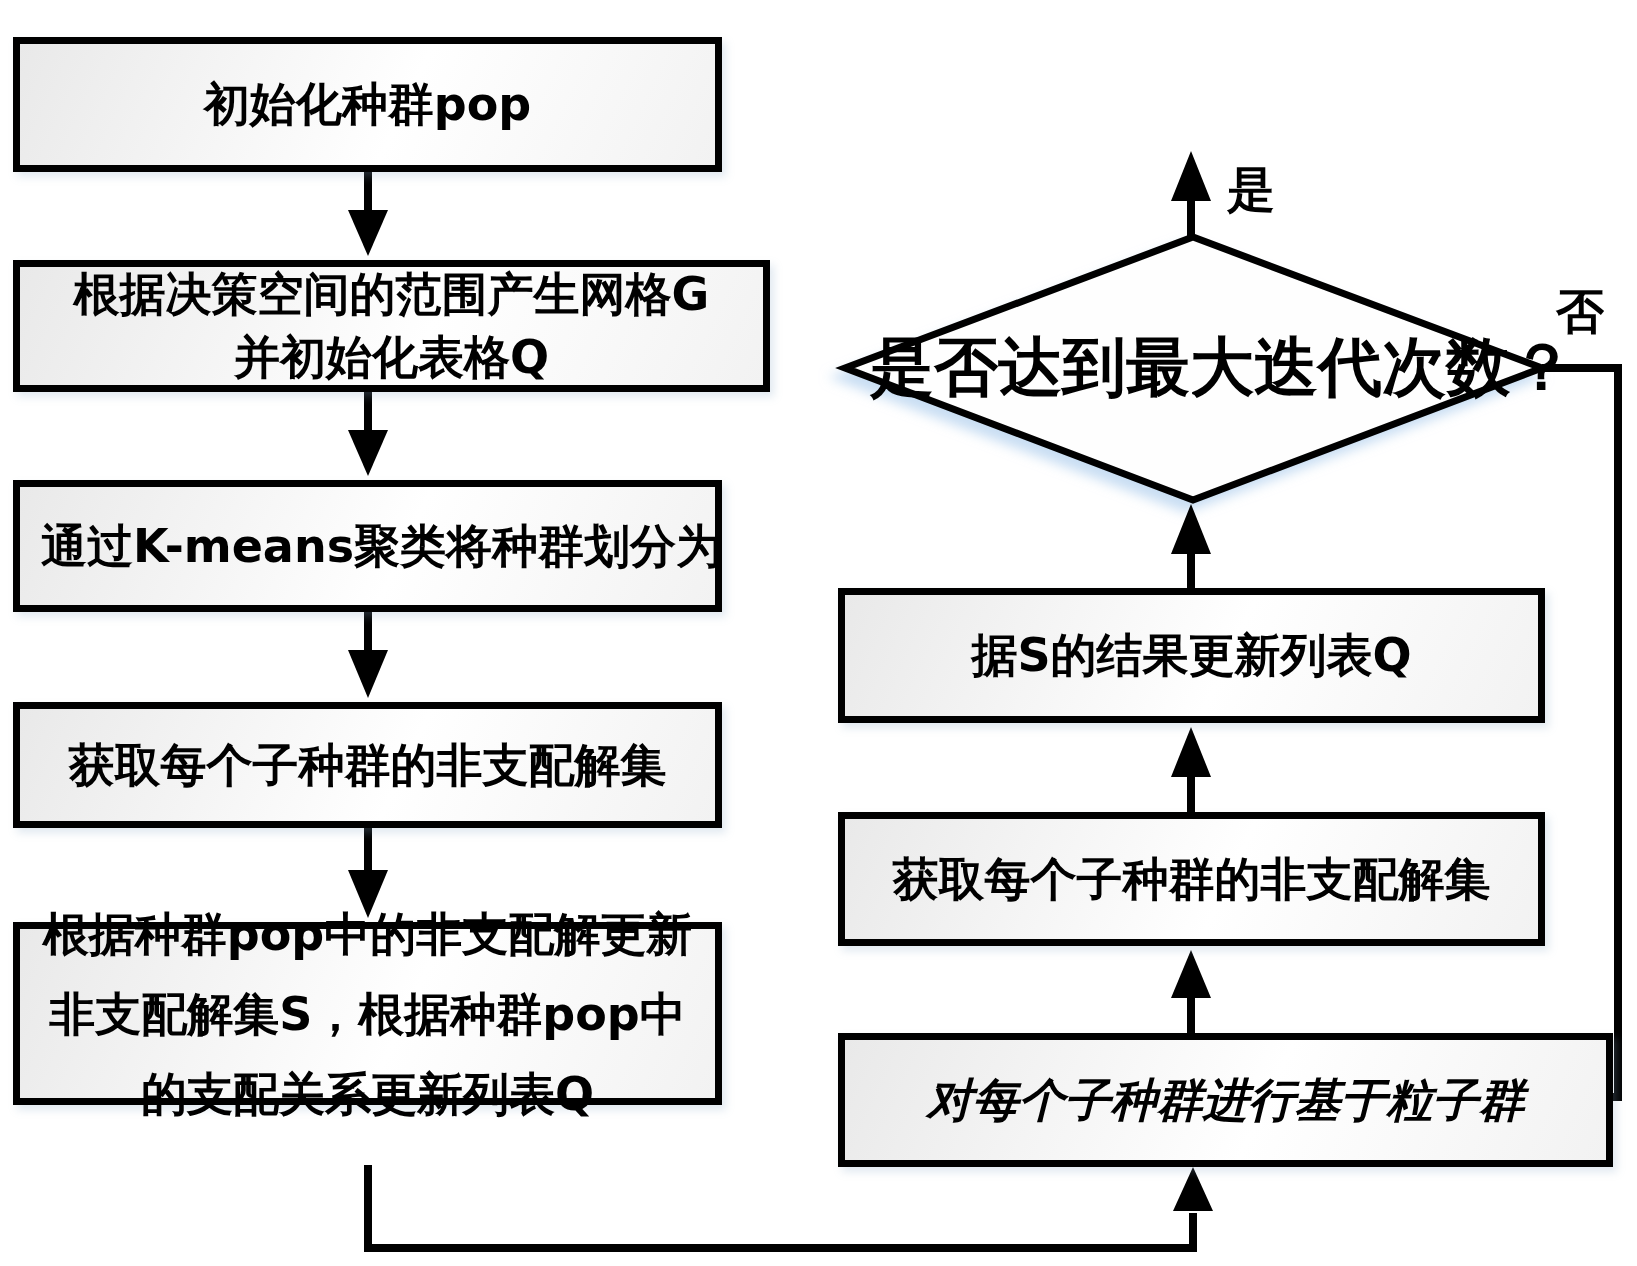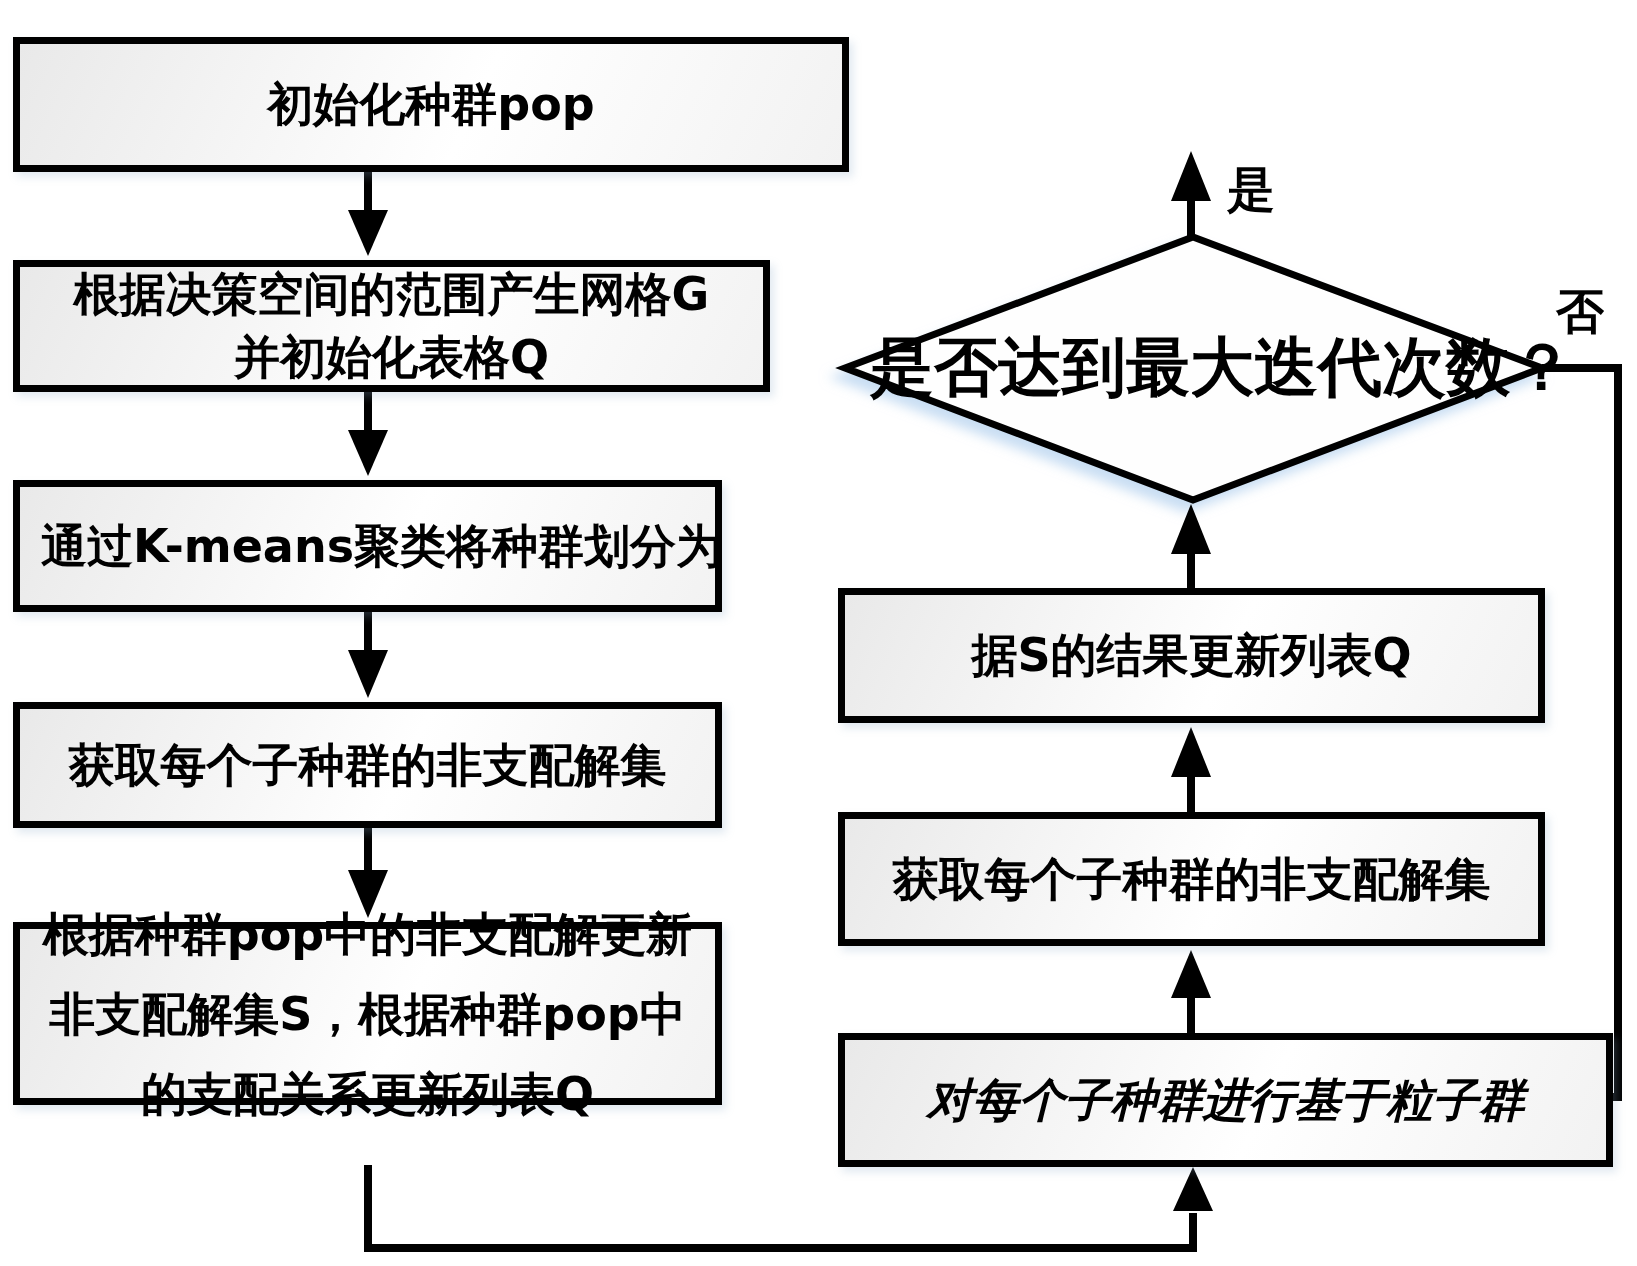--- a/index.html
+++ b/index.html
@@ -26,21 +26,21 @@
     flex-direction: column;
     align-items: center;
     justify-content: center;
     text-align: center;
     font-weight: 700;
     font-size: 46px;
     line-height: 63px;
     box-shadow: 4px 5px 8px rgba(140, 170, 200, 0.25);
   }
   .node .tline { display: block; white-space: nowrap; }
-  #box-init       { left: 13px;  top: 37px;   width: 836px; height: 135px; }
+  #box-init       { left: 13px;  top: 37px;   width: 709px; height: 135px; }
   #box-grid       { left: 13px;  top: 260px;  width: 757px; height: 132px; }
   #box-kmeans     { left: 13px;  top: 480px;  width: 709px; height: 132px; padding-left: 28px; }
   #box-ndleft     { left: 13px;  top: 702px;  width: 709px; height: 126px; }
   #box-update     { left: 13px;  top: 922px;  width: 709px; height: 183px; line-height: 80px; }
   #box-end        { left: 838px; top: 13px;   width: 707px; height: 134px; }
   #box-assign     { left: 838px; top: 588px;  width: 707px; height: 135px; }
   #box-ndright    { left: 838px; top: 812px;  width: 707px; height: 134px; }
   #box-pso        { left: 838px; top: 1033px; width: 775px; height: 134px; font-style: italic; }
 
   .diamond-label {

